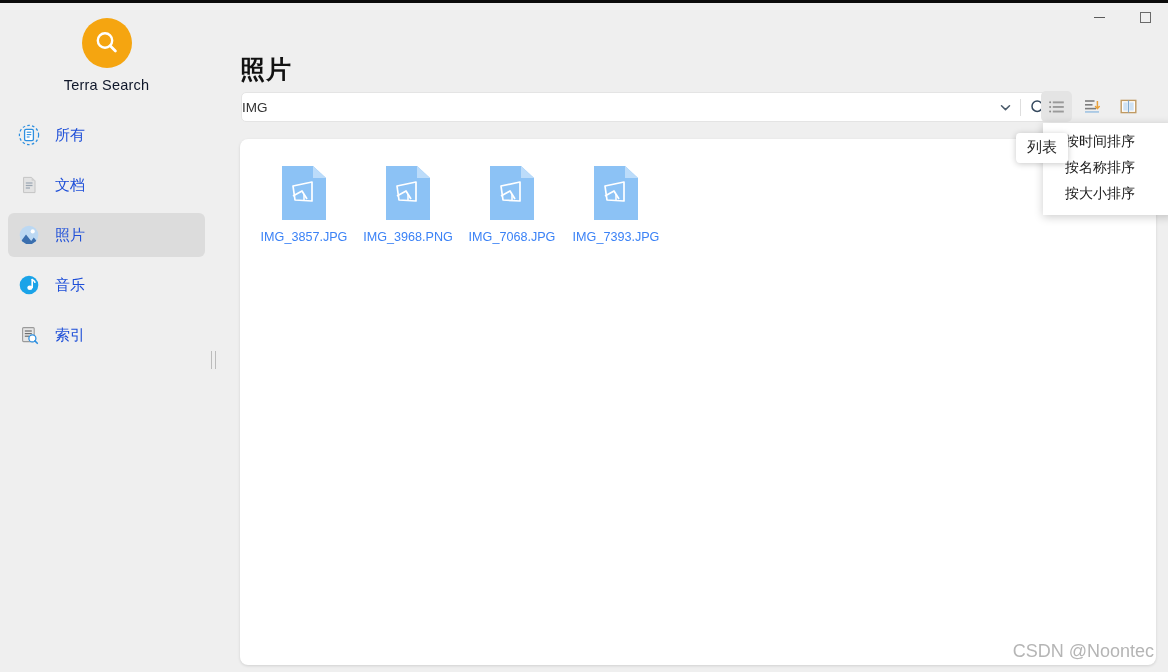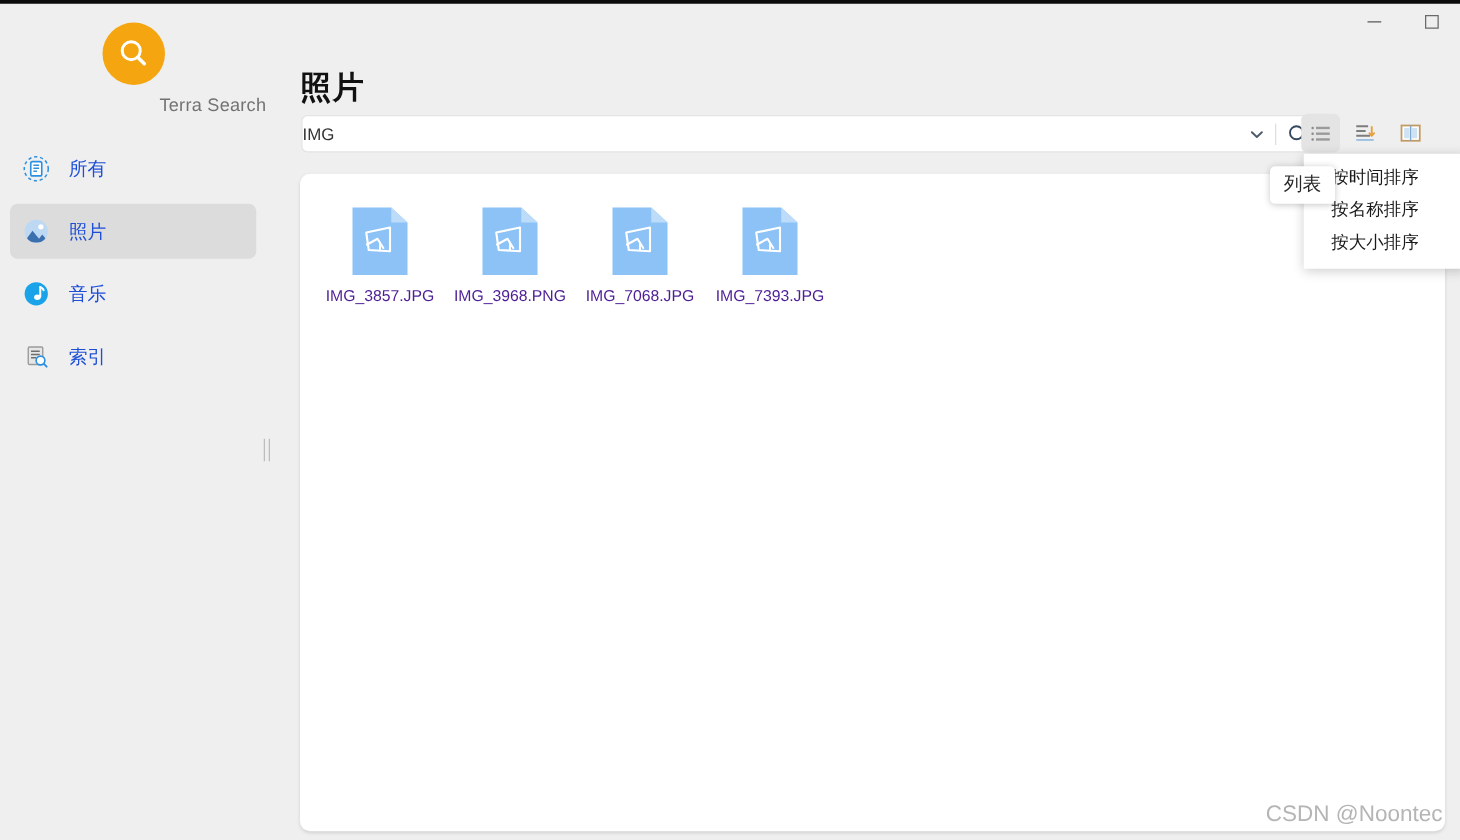--- a/index.html
+++ b/index.html
@@ -39,21 +39,21 @@
   }
   #brand { padding-top: 12px; text-align: center; }
   #logo {
     width: 50px; height: 50px; border-radius: 50%;
     background: #f5a510;
     margin: 0 auto;
     display: flex; align-items: center; justify-content: center;
   }
   #brand-name {
     margin-top: 9px;
-    font-size: 14.5px; color: #737373; letter-spacing: .2px; text-align: right;
+    font-size: 14.5px; color: #0f172a; letter-spacing: .2px;
   }
   #nav { margin-top: 20px; }
   .nav-item {
     display: flex; align-items: center;
     height: 44px;
     margin: 0 8px 6px 8px;
     padding-left: 9px;
     border-radius: 6px;
     cursor: default;
   }
@@ -146,21 +146,21 @@
   .file-item {
     width: 104px;
     margin: 0 0 14px 0;
     display: flex; flex-direction: column; align-items: center;
     cursor: default;
     padding-top: 4px;
   }
   .file-icon { width: 48px; height: 60px; }
   .file-name {
     margin-top: 6px;
-    font-size: 12.6px; color: #4c1d95;
+    font-size: 12.6px; color: #3b82f6;
     text-align: center; line-height: 16px;
     word-break: break-all;
     width: 98px;
   }
 
   
   #tooltip {
     position: absolute; left: 1016px; top: 130px;
     background: #fff;
     padding: 5px 11px 6px 11px;
@@ -228,20 +228,32 @@
             <circle cx="11" cy="11" r="9.6" fill="none" stroke="#2d8fe0" stroke-width="1.2" stroke-dasharray="2.6 2.2"></circle>
             <rect x="6.6" y="5.3" width="8.8" height="11.4" rx="1.4" fill="#ffffff" stroke="#2d8fe0" stroke-width="1.3"></rect>
             <line x1="8.7" y1="8.2" x2="13.3" y2="8.2" stroke="#2d8fe0" stroke-width="1.1"></line>
             <line x1="8.7" y1="10.6" x2="13.3" y2="10.6" stroke="#2d8fe0" stroke-width="1.1"></line>
             <line x1="8.7" y1="13" x2="11.6" y2="13" stroke="#2d8fe0" stroke-width="1.1"></line>
           </svg>
         </span>
         <span class="nav-label">所有</span>
       </div>
 
+      <div class="nav-item">
+        <span class="nav-icon">
+          <svg width="22" height="22" viewBox="0 0 22 22">
+            <path d="M5.6 3.4 H13.6 L17 6.8 V18.6 H5.6 Z" fill="#e3e3e3" stroke="#c4c4c4" stroke-width="1"></path>
+            <path d="M13.6 3.4 V6.8 H17 Z" fill="#cfcfcf"></path>
+            <line x1="7.8" y1="9" x2="14.5" y2="9" stroke="#9aa6b2" stroke-width="1.2"></line>
+            <line x1="7.8" y1="11.5" x2="14.5" y2="11.5" stroke="#9aa6b2" stroke-width="1.2"></line>
+            <line x1="7.8" y1="14" x2="12" y2="14" stroke="#9aa6b2" stroke-width="1.2"></line>
+          </svg>
+        </span>
+        <span class="nav-label">文档</span>
+      </div>
 
       <div class="nav-item active">
         <span class="nav-icon">
           <svg width="22" height="22" viewBox="0 0 22 22">
             <defs>
               <clipPath id="cpPhoto">
                   <circle cx="11" cy="11" r="9.3"></circle>
                 </clipPath>
             </defs>
             <circle cx="11" cy="11" r="9.3" fill="#bcd8f2"></circle>

